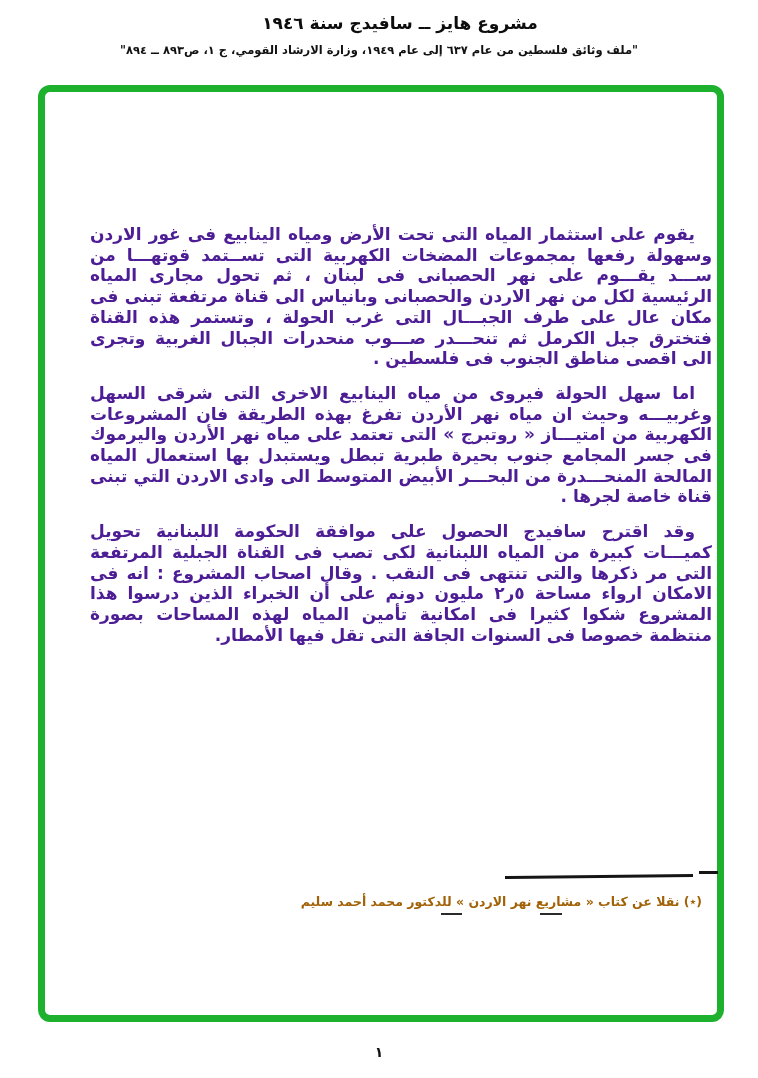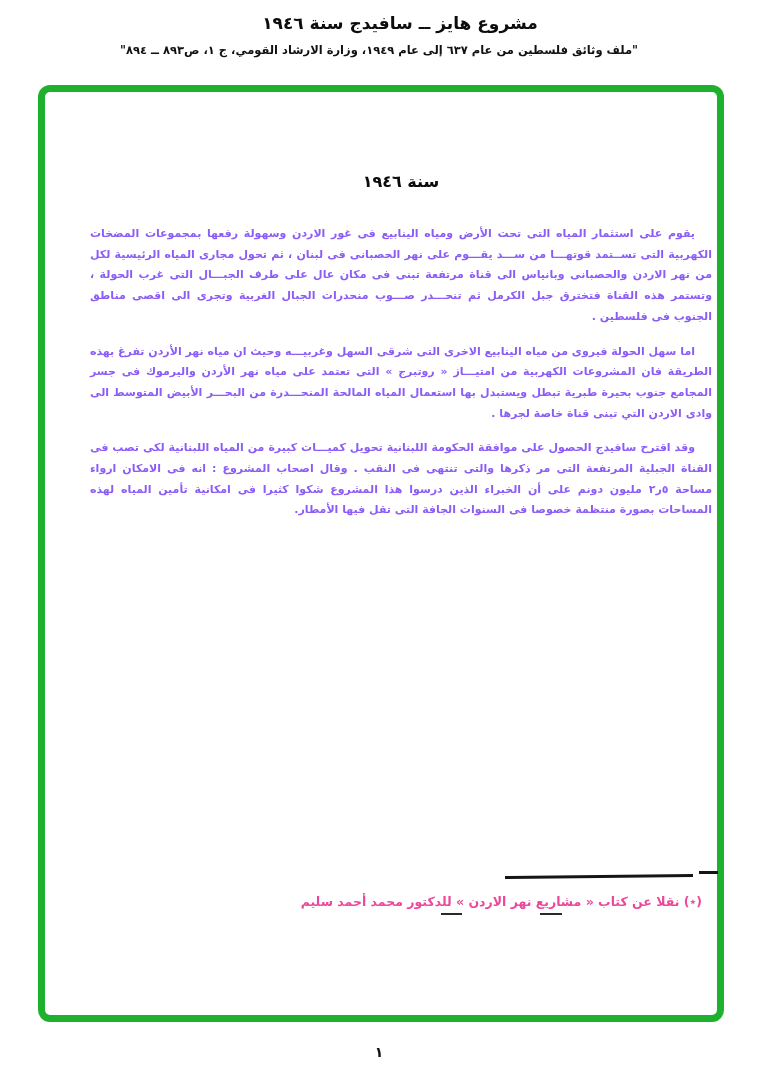--- a/index.html
+++ b/index.html
@@ -35,30 +35,30 @@
     font-size:27px;font-weight:bold;color:#0b0b0b;
   }
   .doc-year{
     position:absolute;top:172px;left:90px;width:622px;
     text-align:center;direction:rtl;
     font-size:16px;font-weight:bold;color:#0b0b0b;
   }
   .body-text{
     position:absolute;top:224px;left:90px;width:622px;
     direction:rtl;text-align:justify;
-    font-size:11px;font-weight:bold;color:#8b5cf6;
+    font-size:17px;font-weight:bold;color:#4c1d95;
     line-height:20.7px;
   }
   .body-text p{margin:0 0 14px 0;text-indent:17px;}
   .divider-a{position:absolute;top:875px;left:505px;width:188px;height:3px;background:#151515;transform:rotate(-0.6deg);}
   .divider-b{position:absolute;top:871px;left:699px;width:19px;height:3px;background:#151515;}
   .footnote{
     position:absolute;top:894px;left:90px;width:616px;
     direction:rtl;text-align:right;
-    font-size:12.5px;font-weight:bold;color:#ec4899;
+    font-size:12.5px;font-weight:bold;color:#a16207;
     padding-right:4px;box-sizing:border-box;
   }
   .dash-art-1{position:absolute;top:913px;left:441px;width:21px;height:2px;background:#2a2a2a;}
   .dash-art-2{position:absolute;top:913px;left:540px;width:22px;height:2px;background:#2a2a2a;}
   .page-num{
     position:absolute;top:1044px;left:0;right:0;
     text-align:center;direction:rtl;
     font-size:14px;font-weight:bold;color:#111;
   }
 </style>
@@ -67,21 +67,20 @@
 
 <div class="page">
 
   <div class="header-title">مشروع هايز ــ سافيدج سنة ١٩٤٦</div>
 
   <div class="header-source">"ملف وثائق فلسطين من عام ٦٣٧ إلى عام ١٩٤٩، وزارة الارشاد القومي، ج ١، ص٨٩٣ ــ ٨٩٤"</div>
 
   <div class="frame" style="border-color: rgb(30, 177, 46);"></div>
 
 
-  <div class="doc-year">سنة ١٩٤٦</div>
 
   <div class="body-text">
     <p>يقوم على استثمار المياه التى تحت الأرض ومياه الينابيع فى غور الاردن وسهولة رفعها بمجموعات المضخات الكهربية التى تســتمد قوتهـــا من ســـد يقـــوم على نهر الحصبانى فى لبنان ، ثم تحول مجارى المياه الرئيسية لكل من نهر الاردن والحصبانى وبانياس الى قناة مرتفعة تبنى فى مكان عال على طرف الجبـــال التى غرب الحولة ، وتستمر هذه القناة فتخترق جبل الكرمل ثم تنحـــدر صـــوب منحدرات الجبال الغربية وتجرى الى اقصى مناطق الجنوب فى فلسطين .</p>
     <p>اما سهل الحولة فيروى من مياه الينابيع الاخرى التى شرقى السهل وغربيـــه وحيث ان مياه نهر الأردن تفرغ بهذه الطريقة فان المشروعات الكهربية من امتيـــاز « روتبرج » التى تعتمد على مياه نهر الأردن واليرموك فى جسر المجامع جنوب بحيرة طبرية تبطل ويستبدل بها استعمال المياه المالحة المنحـــدرة من البحـــر الأبيض المتوسط الى وادى الاردن التي تبنى قناة خاصة لجرها .</p>
     <p>وقد اقترح سافيدج الحصول على موافقة الحكومة اللبنانية تحويل كميـــات كبيرة من المياه اللبنانية لكى تصب فى القناة الجبلية المرتفعة التى مر ذكرها والتى تنتهى فى النقب . وقال اصحاب المشروع : انه فى الامكان ارواء مساحة ٥ر٢ مليون دونم على أن الخبراء الذين درسوا هذا المشروع شكوا كثيرا فى امكانية تأمين المياه لهذه المساحات بصورة منتظمة خصوصا فى السنوات الجافة التى تقل فيها الأمطار.</p>
   </div>
 
   <div class="divider-a"></div>
   <div class="divider-b"></div>
 

